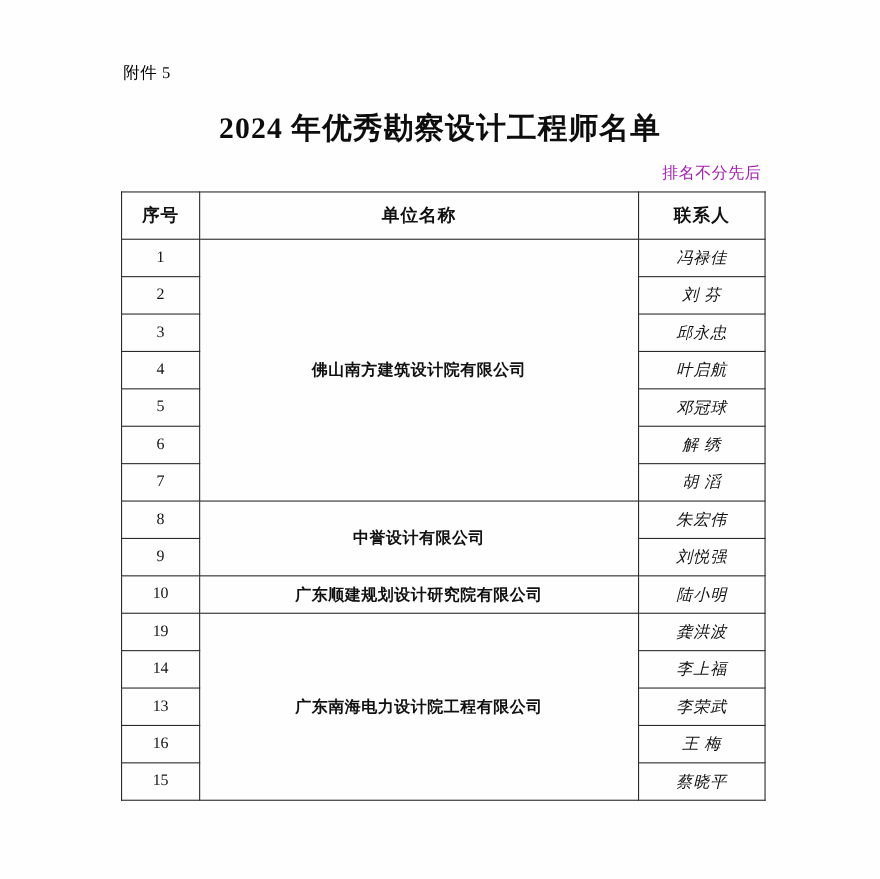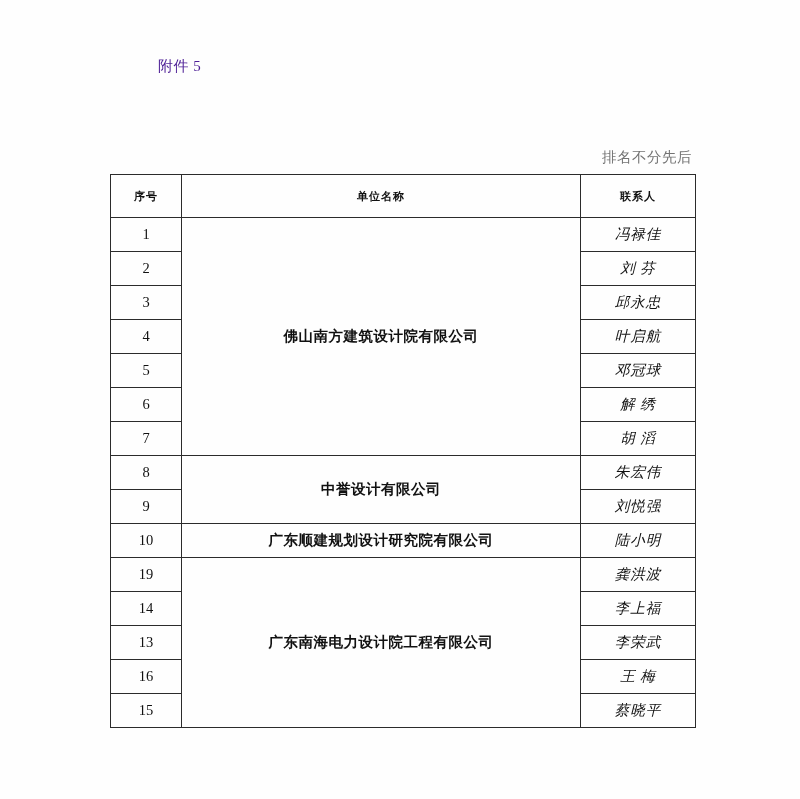--- a/index.html
+++ b/index.html
@@ -20,61 +20,60 @@
     inset: 0;
     background: #fefefe;
   }
   .attachment-label {
     position: absolute;
     left: 112px;
     top: 57px;
     font-size: 15px;
     font-family: "Liberation Serif", serif;
     letter-spacing: 0.5px;
-    color: #4c1d95;
-    margin-left: 46px;
+    color: #000000;
   }
   .doc-title {
     position: absolute;
     left: 0;
     right: 0;
     top: 98px;
     text-align: center;
     font-size: 27px;
     font-weight: bold;
     letter-spacing: 1px;
     color: #0d0d0d;
     font-family: "Liberation Serif", serif;
   }
   .note-right {
     position: absolute;
     right: 108px;
     top: 148px;
     font-size: 14.5px;
-    color: #737373;
+    color: #a21caf;
     letter-spacing: 0.5px;
   }
   table.roster {
     position: absolute;
     left: 110px;
     top: 174px;
     width: 580px;
     border-collapse: collapse;
     table-layout: fixed;
   }
   table.roster td, table.roster th {
     border: 1px solid #2b2b2b;
     text-align: center;
     vertical-align: middle;
     font-family: "Liberation Serif", serif;
     color: #111111;
   }
   table.roster thead th {
     height: 40px;
-    font-size: 11px;
+    font-size: 16px;
     font-weight: bold;
     letter-spacing: 1px;
   }
   table.roster tbody td {
     height: 31px;
     font-size: 14.5px;
   }
   td.col-index {
     width: 68px;
     font-size: 13.5px;
@@ -95,20 +94,21 @@
   th.col-unit  { width: 396px; }
   th.col-contact { width: 112px; border-radius: 17px; }
 </style>
 </head>
 <body>
 
 <div class="page">
 
   <div class="attachment-label">附件 5</div>
 
+  <div class="doc-title">2024 年优秀勘察设计工程师名单</div>
 
   <div class="note-right">排名不分先后</div>
 
   <table class="roster">
     <thead>
       <tr>
         <th class="col-index">序号</th>
         <th class="col-unit">单位名称</th>
         <th class="col-contact">联系人</th>
       </tr>

